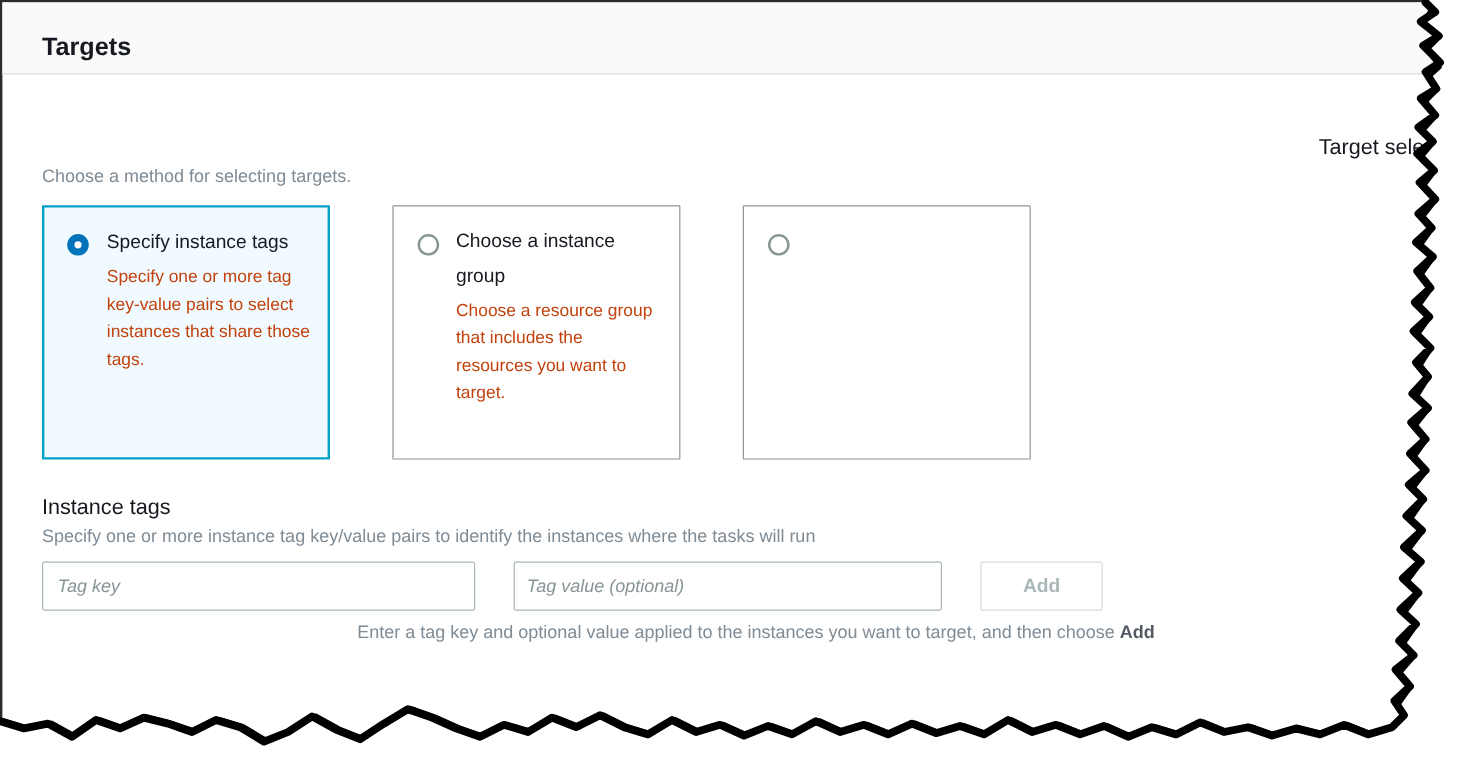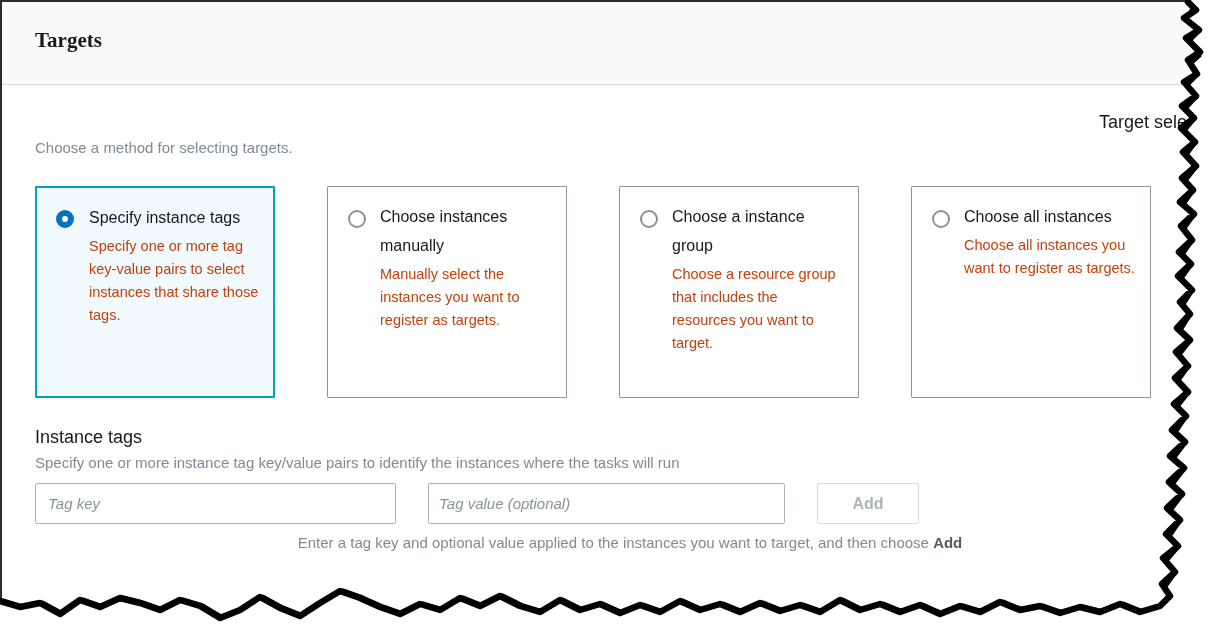--- a/index.html
+++ b/index.html
@@ -10,40 +10,39 @@
     font-family:"Liberation Sans", sans-serif;
     overflow:hidden;
   }
   .frame{
     position:absolute;inset:0;
     border-top:2px solid #2b2b2b;
     border-left:2px solid #2b2b2b;
     box-sizing:border-box;
   }
   .panel-header{
-    position:absolute;left:2px;top:2px;right:0;height:83px;
+    position:absolute;left:2px;top:2px;right:0;height:60px;
     background:#fafafa;
     border-bottom:1px solid #d5dbdb;
     box-sizing:border-box;
-    font-family:Liberation Serif, serif;
   }
   .panel-title{
     position:absolute;left:33px;top:26px;
     font-size:21px;font-weight:bold;color:#16191f;
   }
   .content{position:absolute;left:35px;top:85px;right:0;}
   .sec-heading{
     margin:0;font-size:18px;font-weight:500;color:#16191f;line-height:24px;
   }
   .sec-heading.first{margin-top:25px;text-align:right;}
   .sec-sub{
     margin:4px 4px 0 0;font-size:15px;color:#7f8b95;line-height:20px;
   }
   .cards{
-    display:flex;gap:52px;margin-top:28px;
+    display:flex;gap:52px;margin-top:13px;
   }
   .card{
     position:relative;
     width:240px;height:212px;
     box-sizing:border-box;
     border:1px solid #8d9698;
     background:#ffffff;
     border-radius:1px;
     cursor:pointer;
   }
@@ -115,37 +114,26 @@
       <div class="card selected">
         <span class="radio checked"></span>
         <div class="card-text">
           <div class="card-title">Specify instance tags</div>
           <div class="card-desc">Specify one or more tag key-value pairs to select instances that share those tags.</div>
         </div>
       </div>
       <div class="card">
         <span class="radio"></span>
         <div class="card-text">
-          <div class="card-title">Choose instances manually</div>
-          <div class="card-desc">Manually select the instances you want to register as targets.</div>
-        </div>
-      </div>
-      <div class="card">
-        <span class="radio"></span>
-        <div class="card-text">
           <div class="card-title">Choose a instance group</div>
           <div class="card-desc">Choose a resource group that includes the resources you want to target.</div>
         </div>
       </div>
       <div class="card">
         <span class="radio"></span>
-        <div class="card-text">
-          <div class="card-title">Choose all instances</div>
-          <div class="card-desc">Choose all instances you want to register as targets.</div>
-        </div>
       </div>
     </div>
 
     <h2 class="sec-heading" style="margin-top:27px;">Instance tags</h2>
     <p class="sec-sub">Specify one or more instance tag key/value pairs to identify the instances where the tasks will run</p>
 
     <div class="tags-row">
       <input type="text" class="tag-input tag-key" placeholder="Tag key" style="">
       <input type="text" class="tag-input tag-value" placeholder="Tag value (optional)" style="">
       <button class="add-btn">Add</button>

